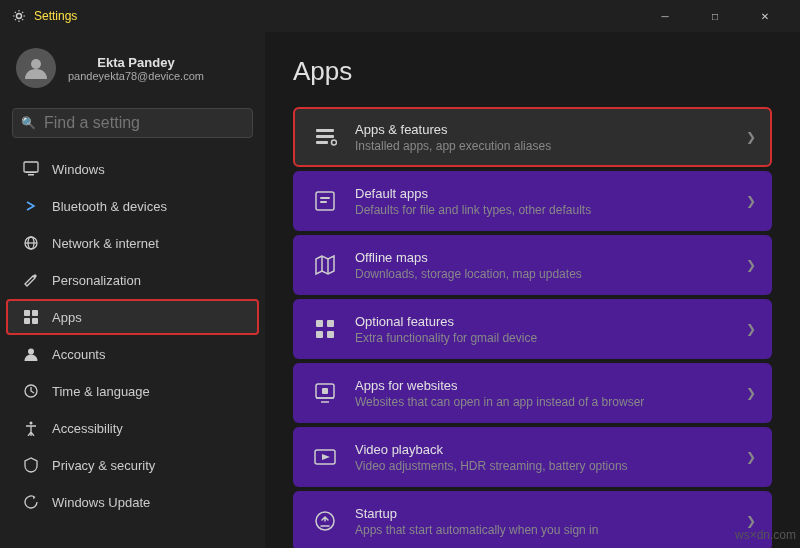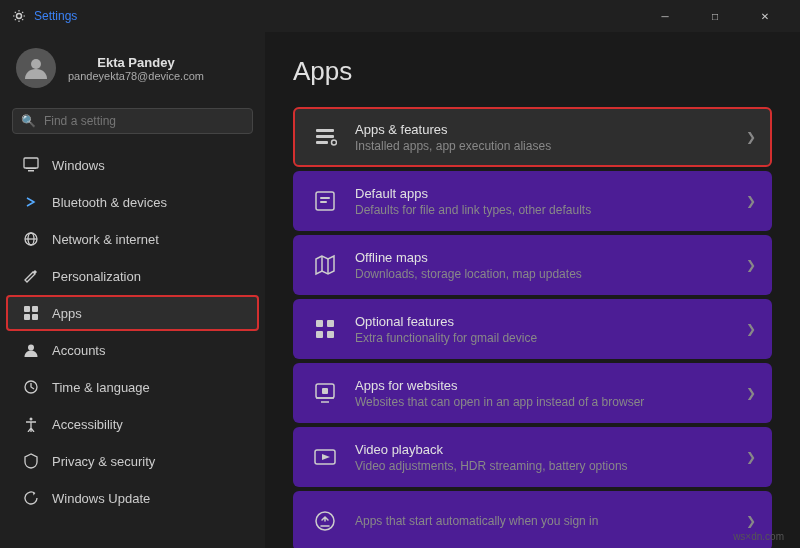--- a/index.html
+++ b/index.html
@@ -23,21 +23,21 @@
       justify-content: space-between;
       flex-shrink: 0;
     }
     .titlebar-left {
       display: flex;
       align-items: center;
       gap: 8px;
     }
     .titlebar-title {
       font-size: 12px;
-      color: #3b82f6;
+      color: #fde047;
     }
     .titlebar-controls {
       display: flex;
       gap: 4px;
     }
     .titlebar-btn {
       width: 46px;
       height: 32px;
       display: flex;
       align-items: center;
@@ -109,21 +109,21 @@
       border: 1px solid #444;
       border-radius: 4px;
       padding: 5px 8px;
       gap: 8px;
     }
     .search-input {
       background: transparent;
       border: none;
       outline: none;
       color: #fef9c3;
-      font-size: 12px;
+      font-size: 16px;
       flex: 1;
       font-family: inherit;
     }
     .search-icon-svg {
       color: #aaa;
       font-size: 12px;
     }
     
     .nav-item {
       display: flex;
@@ -207,22 +207,22 @@
       color: #888;
     }
     .setting-chevron {
       color: #888;
       font-size: 12px;
     }
     
     .watermark {
       position: fixed;
       bottom: 6px;
-      right: 16px;
-      font-size: 10px;
+      right: 4px;
+      font-size: 12px;
       color: #555;
     }
   </style>
 </head>
 <body>
 
 <div class="titlebar">
   <div class="titlebar-left">
     <svg width="14" height="14" viewBox="0 0 14 14">
       <circle cx="7" cy="7" r="2.5" fill="none" stroke="#ccc" stroke-width="1.5"></circle>
@@ -453,20 +453,21 @@
 
     <div class="setting-item">
       <div class="setting-icon">
         <svg width="24" height="24" viewBox="0 0 24 24" fill="none" stroke="#ccc" stroke-width="1.5">
           <circle cx="12" cy="12" r="9"></circle>
           <path d="M12 8v4M9 11l3-3 3 3" stroke-linecap="round"></path>
           <path d="M8 17h8" stroke-linecap="round"></path>
         </svg>
       </div>
       <div class="setting-text">
+        <div class="setting-title">Startup</div>
         <div class="setting-desc">Apps that start automatically when you sign in</div>
       </div>
       <span class="setting-chevron">❯</span>
     </div>
   </div>
 </div>
 
 <div class="watermark">ws×dn.com</div>
 
 </body></html>

